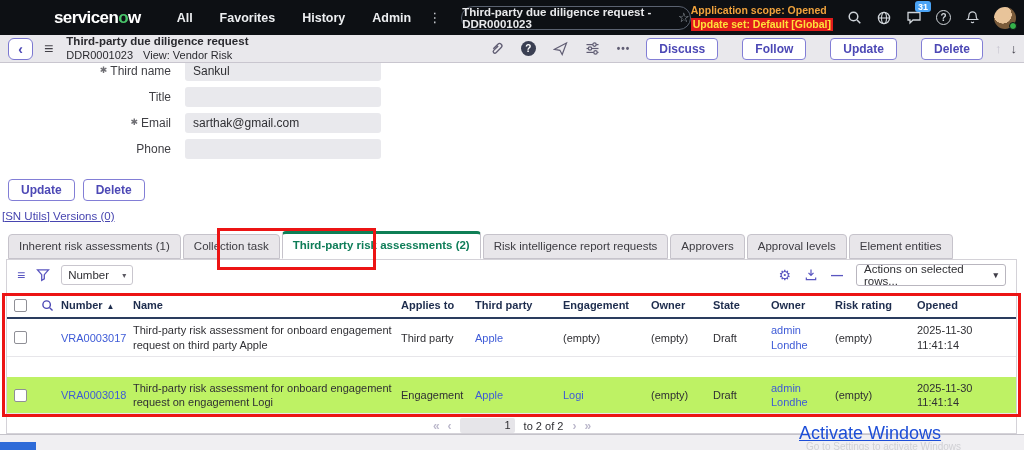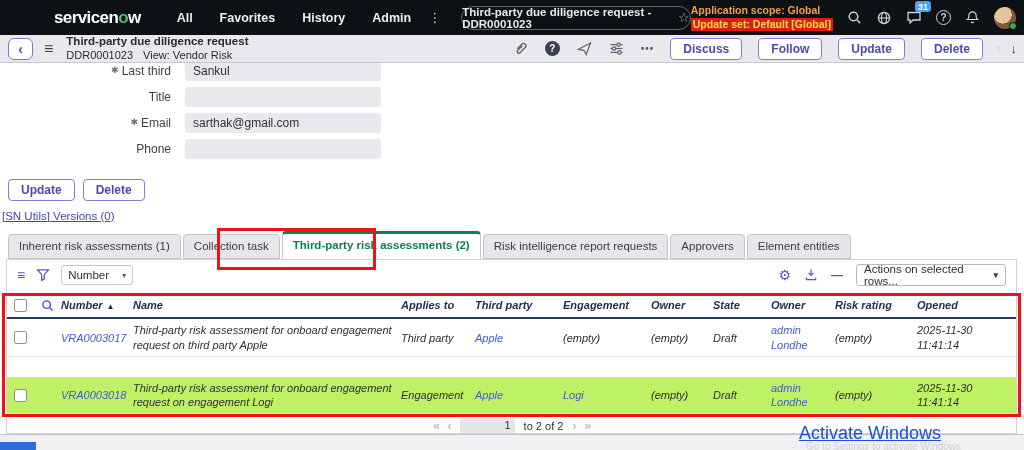--- a/index.html
+++ b/index.html
@@ -42,21 +42,21 @@
   .rib-titles { margin-left:13px; line-height:1.2; }
   .r-title { font-size:11.5px; font-weight:bold; color:#2a2a2f; }
   .r-sub { font-size:11px; color:#2a2a2f; }
   .r-sub .r-rec { margin-right:7px; }
   .rib-right { margin-left:auto; display:flex; align-items:center; }
   .rib-icons { display:flex; align-items:center; gap:17px; color:#605d73; margin-right:16px; }
   .rib-icons > * { cursor:pointer; display:flex; align-items:center; }
   .help-filled { width:15px; height:15px; border-radius:50%; background:#3a3f52; color:#fff;
     display:flex; align-items:center; justify-content:center; font-size:10px; font-weight:bold; }
   .more-dots { font-size:10px; font-weight:bold; letter-spacing:1px; color:#605d73; }
-  .rib-buttons { display:flex; gap:16px; }
+  .rib-buttons { display:flex; gap:24px; }
   .btn { background:#fff; border:1px solid #827ed6; color:#4c48b5; border-radius:4px;
     font-size:12px; font-weight:bold; padding:0 12px; height:22px; display:flex; align-items:center; cursor:pointer;
     font-family:"Liberation Sans", sans-serif;}
   .scroll-arrows { display:flex; gap:9px; margin-left:12px; margin-right:7px; font-size:13px; }
   .arr-up { color:#c6c4cf; cursor:pointer; } .arr-down { color:#3f3d47; cursor:pointer; }
   
   .content { position:absolute; top:63px; left:0; width:1024px; height:372px; background:#fff;
     border-bottom:1px solid #c5c3ca; z-index:1;}
   .field-row { position:absolute; left:0; height:20px; display:flex; align-items:center; }
   .field-row .flabel { width:178px; text-align:right; font-size:12px; color:#3f3f44; padding-right:7px; white-space:nowrap;}
@@ -93,21 +93,21 @@
     display:flex; align-items:center; justify-content:space-between; padding:0 7px; font-size:11.5px;
     color:#2f2f33; cursor:pointer; }
   .actions-select .chev { font-size:9px; color:#3f3d47; font-weight:bold; }
   .filter-row { margin:3px 0 0 4px; font-size:11px; color:#2a4a80; cursor:pointer; }
   
   .grid-header { display:flex; align-items:center; margin-top:3px; padding:5px 0 5px;
     border-bottom:2px solid #2a3c5e; font-size:11px; font-weight:bold; color:#1d2c4d; }
   .grid-row { display:flex; align-items:center; padding:4px 0; font-size:11px; color:#2f2f33;
     border-bottom:1px solid #e7e6ea; min-height:31px; }
   .grid-row.alt { background:#bef264;margin-top:20px; }
-  .c { padding-right:3px;font-style:italic; }
+  .c { padding-right:3px; }
   .c-cb{width:30px; display:flex; justify-content:center;} .c-sr{width:24px; display:flex; justify-content:center;}
   .c-num{width:72px} .c-name{width:268px; line-height:1.3;} .c-app{width:74px} .c-tp{width:88px}
   .c-eng{width:88px} .c-ent{width:62px} .c-st{width:58px} .c-own{width:64px; line-height:1.3;}
   .c-rr{width:82px} .c-op{width:90px; line-height:1.3;}
   .cb { width:13px; height:13px; border:1px solid #8f8f96; border-radius:2px; background:#fff; cursor:pointer; display:inline-block;}
   .lnk { color:#3e5bd7; cursor:pointer; }
   .sort-arrow { font-size:8px; color:#1d2c4d; margin-left:4px; }
   .hdr-search { color:#4c48b5; }
   
   .pager { display:flex; align-items:center; justify-content:center; gap:9px; margin-top:4px;
@@ -137,21 +137,21 @@
     <span>History</span>
     <span>Admin</span>
   </div>
   <span class="nav-dots">⋮</span>
   <div class="pill">
     <span>Third-party due diligence request - DDR0001023</span>
     <span class="pill-star">☆</span>
   </div>
   <div class="top-right">
     <div class="scope-block">
-      <div class="scope-line">Application scope: Global</div>
+      <div class="scope-line">Application scope: Opened</div>
       <div><span class="updset-line">Update set: Default [Global]</span></div>
     </div>
     <span class="tb-icon">
       <svg width="15" height="15" viewBox="0 0 15 15">
           <circle cx="6.5" cy="6.5" r="4.3" stroke="currentColor" stroke-width="1.5" fill="none"></circle>
           <line x1="10" y1="10" x2="13.3" y2="13.3" stroke="currentColor" stroke-width="1.5"></line>
         </svg>
     </span>
     <span class="tb-icon">
       <svg width="16" height="16" viewBox="0 0 16 16">
@@ -223,21 +223,21 @@
     <div class="scroll-arrows">
       <span class="arr-up">↑</span>
       <span class="arr-down">↓</span>
     </div>
   </div>
 </div>
 
 <div class="content">
 
   <div class="field-row fr1">
-    <div class="flabel"><span class="req-star">✱</span><span>Last third</span></div>
+    <div class="flabel"><span class="req-star">✱</span><span>Third name</span></div>
     <div class="finput">Sankul</div>
   </div>
   <div class="field-row fr2">
     <div class="flabel"><span>Title</span></div>
     <div class="finput"></div>
   </div>
   <div class="field-row fr3">
     <div class="flabel"><span class="req-star">✱</span><span>Email</span></div>
     <div class="finput">sarthak@gmail.com</div>
   </div>
@@ -252,20 +252,21 @@
   </div>
 
   <div class="versions-link">[SN Utils] Versions (0)</div>
 
   <div class="tabs">
     <div class="tab">Inherent risk assessments (1)</div>
     <div class="tab">Collection task</div>
     <div class="tab active">Third-party risk assessments (2)</div>
     <div class="tab">Risk intelligence report requests</div>
     <div class="tab">Approvers</div>
+    <div class="tab">Approval levels</div>
     <div class="tab">Element entities</div>
   </div>
 
   <div class="list-panel">
     <div class="list-toolbar">
       <span class="tool-burger">≡</span>
       <span class="tool-icon">
         <svg width="14" height="14" viewBox="0 0 14 14">
             <path d="M1.5 1.8 h11 l-4.2 4.9 v4.1 l-2.6 1.6 V6.7 z" stroke="currentColor" stroke-width="1.3" fill="none"></path>
           </svg>

